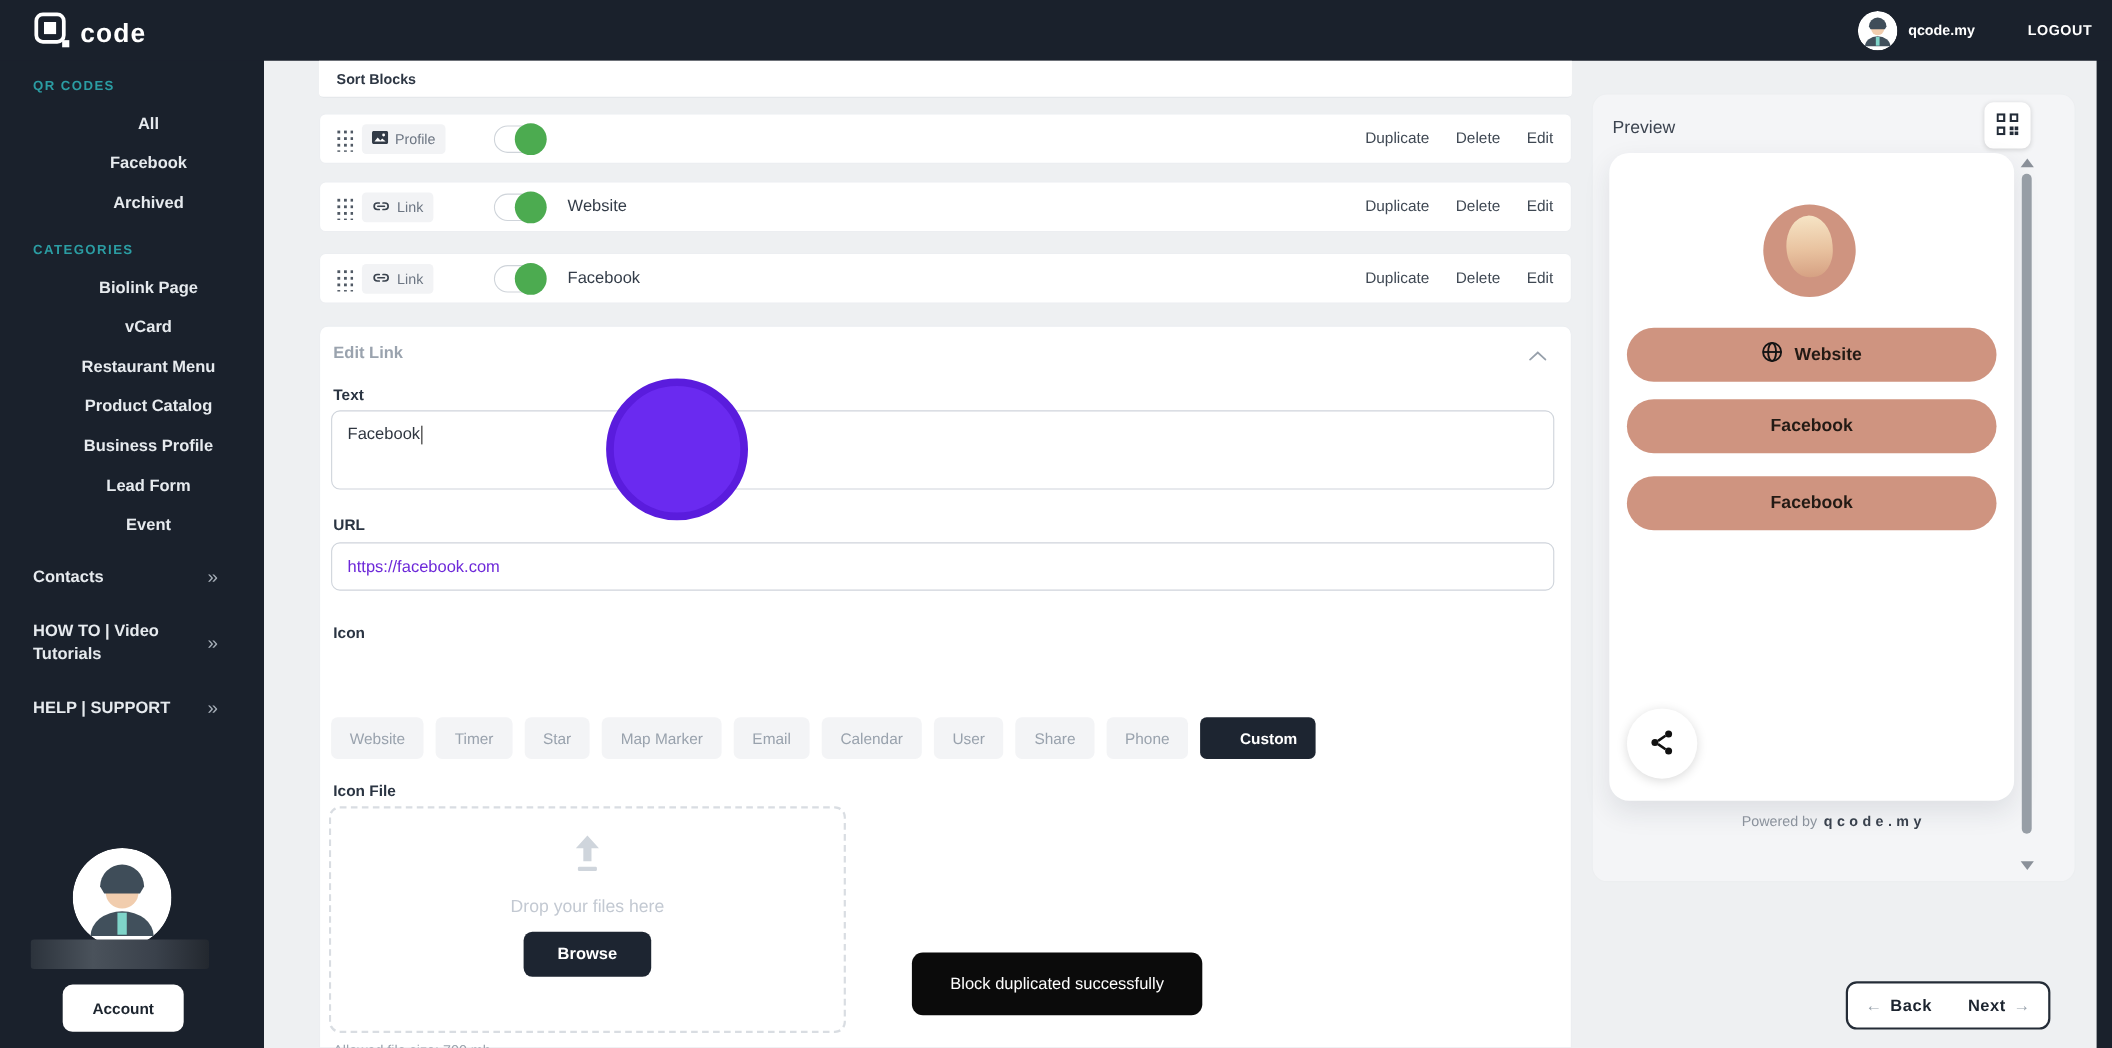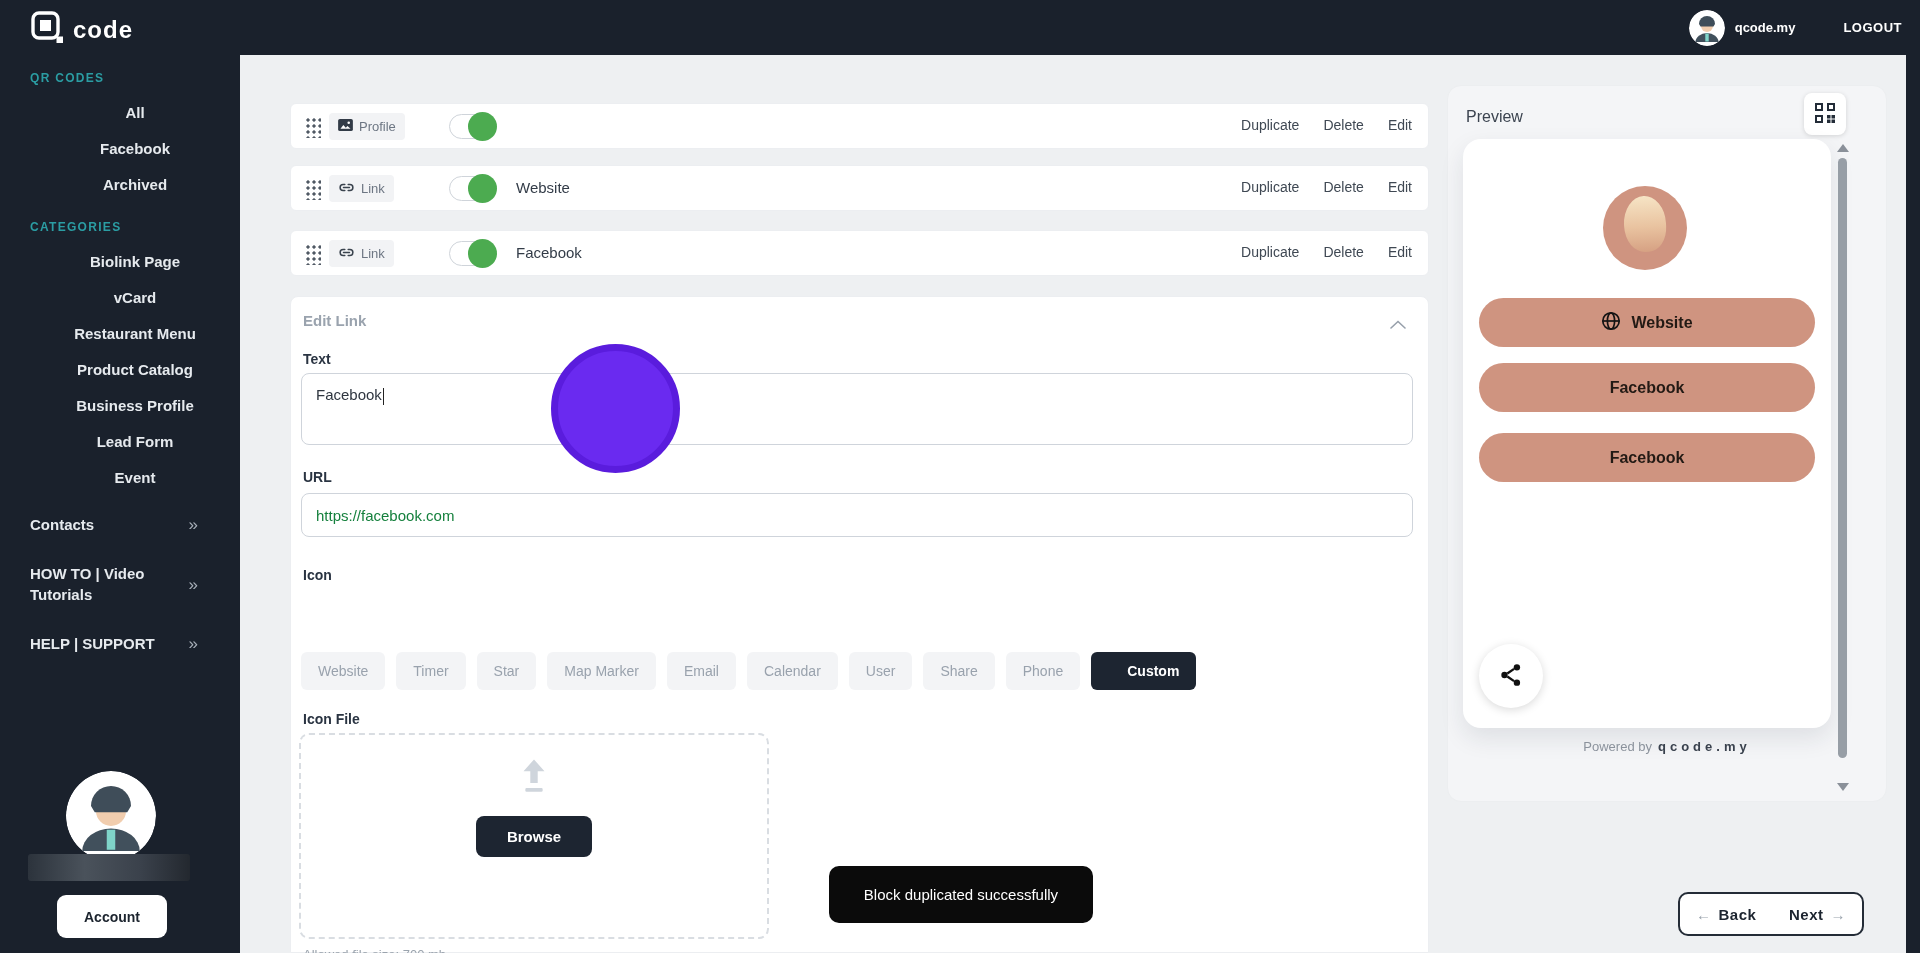--- a/index.html
+++ b/index.html
@@ -56,21 +56,21 @@
   .edit-card { position:absolute; left:50px; top:241px; width:1139px; height:657px; background:#fff;
                border:1px solid #eceef1; border-radius:8px 8px 0 0; }
   .ecard-title { position:absolute; left:12px; top:15px; font-size:15px; font-weight:bold; color:#9aa3ae; }
   .collapse { position:absolute; right:22px; top:18px; cursor:pointer; }
   .f-label { position:absolute; left:12px; font-size:14px; font-weight:bold; color:#2a3442; }
   .lbl-text { top:54px; } .lbl-url { top:172px; } .lbl-icon { top:270px; } .lbl-file { top:414px; }
   .txt-area { position:absolute; left:10px; top:76px; width:1112px; height:72px; border:1px solid #cfd4db;
               border-radius:8px; padding:12px 14px; font-size:15px; color:#2f3640; background:#fff; cursor:text; }
   .caret { display:inline-block; width:1.5px; height:17px; background:#222; vertical-align:middle; margin-left:1px; }
   .url-input { position:absolute; left:10px; top:196px; width:1112px; height:44px; border:1px solid #cfd4db;
-               border-radius:8px; padding:0 14px; font-family:inherit; font-size:15px; color:#15803d; }
+               border-radius:8px; padding:0 14px; font-family:inherit; font-size:15px; color:#6d28d9; }
   .search-input { position:absolute; left:920px; top:292px; width:198px; height:40px; border:1px solid #d6dade;
                   border-radius:6px; padding:0 12px; font-family:inherit; font-size:15px; color:#555; }
   .search-input::placeholder { color:#b7bdc6; }
   .iconbtns { position:absolute; left:10px; top:355px; display:flex; gap:11px; }
   .iconbtn { padding:11px 17px; background:#f3f4f6; color:#99a2ad; border:none; border-radius:6px;
              font-family:inherit; font-size:14px; cursor:pointer; white-space:nowrap; }
   .iconbtn.selected { background:#1d2531; color:#fff; font-weight:600;padding-left:36px; }
   .dropzone { position:absolute; left:8px; top:436px; width:470px; height:206px;
               border:2px dashed #d9dde2; border-radius:10px; text-align:center; }
   .drop-text { margin-top:12px; font-size:16px; color:#c3c9d2; }
@@ -190,20 +190,21 @@
       <path d="M6.5 32a11.5 9 0 0123 0z" fill="#41505c"></path>
       <rect x="16.3" y="23.5" width="3.4" height="8" fill="#7fd4c9"></rect>
     </svg>
   </span>
   <div class="blur-bar"></div>
   <button class="account-btn">Account</button>
 </div>
 
 <div class="main">
 
+  <div class="sort-card">Sort Blocks</div>
 
   <div class="block-row row-1">
     <span class="drag"></span>
     <span class="badge">
       <span>
         <svg viewBox="0 0 16 13" width="15" height="12">
             <rect width="16" height="13" rx="2" fill="#323b47"></rect>
             <path d="M2.5 10.5l3.2-4 2.6 3 1.8-2 3.4 3z" fill="#fff"></path>
             <circle cx="11.5" cy="4" r="1.4" fill="#fff"></circle>
           </svg>
@@ -293,20 +294,21 @@
     </div>
 
     <div class="f-label lbl-file">Icon File</div>
     <div class="dropzone">
       <div style="margin-top:22px;">
         <svg viewBox="0 0 34 34" width="42" height="42">
             <path d="M17 2l8.5 9.5H20V21h-6v-9.5H8.5z" fill="#cfd5dc"></path>
             <rect x="10" y="25" width="14" height="3.2" rx="1" fill="#cfd5dc"></rect>
           </svg>
       </div>
+      <div class="drop-text">Drop your files here</div>
       <button class="browse-btn">Browse</button>
     </div>
     <div class="allowed">Allowed file size: 700 mb</div>
   </div>
 
   <div class="toast">Block duplicated successfully</div>
 
   <div class="preview">
     <div class="pv-title">Preview</div>
     <button class="qr-btn">

